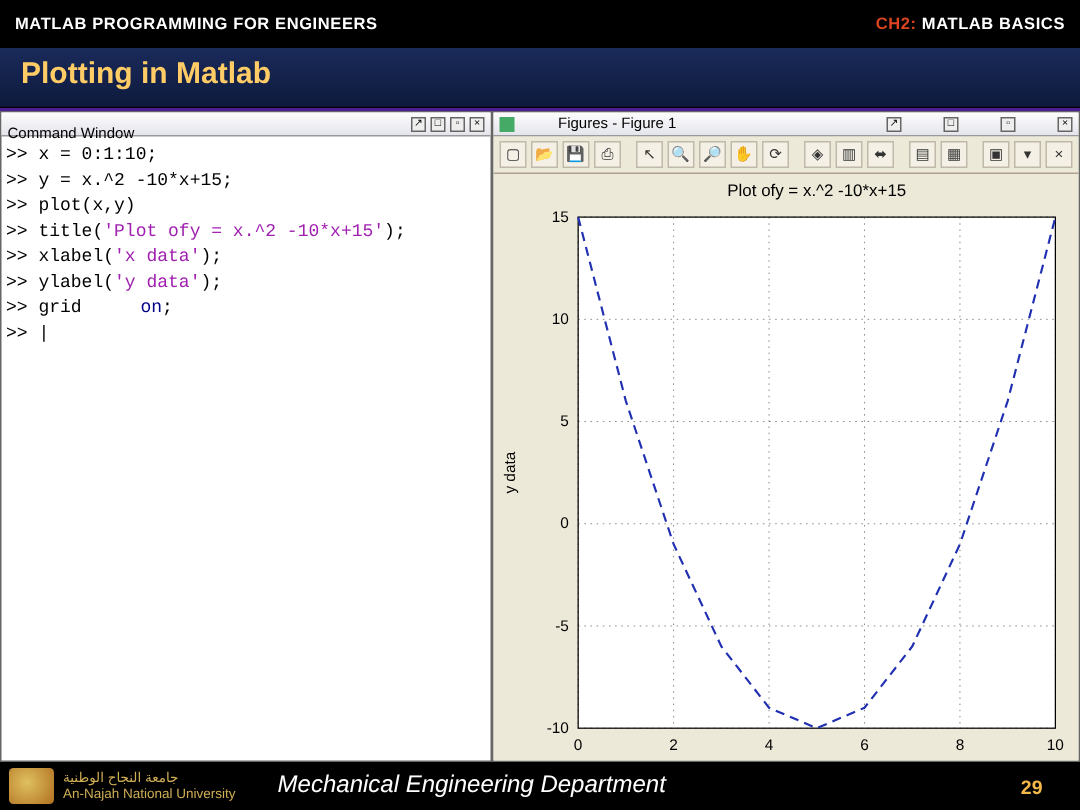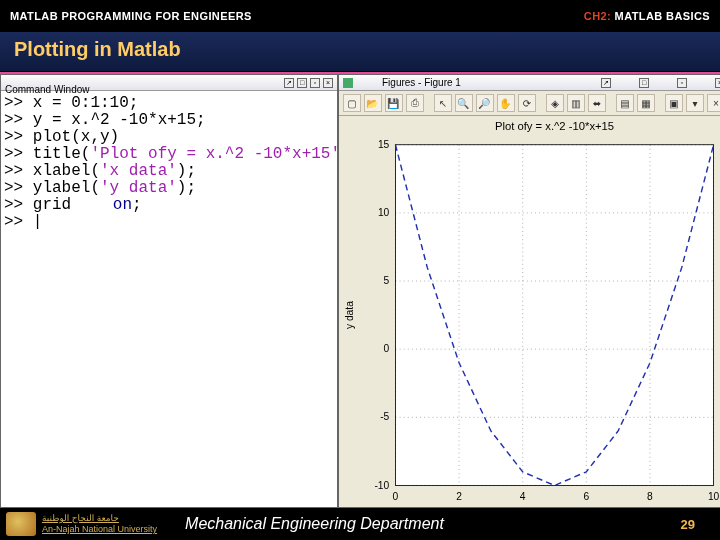--- a/index.html
+++ b/index.html
@@ -1,47 +1,47 @@
 <!DOCTYPE html>
 <html><head>
 <meta charset="utf-8">
 <style>
   * { box-sizing: border-box; margin: 0; padding: 0; }
   html, body { width: 720px; height: 540px; font-family: Arial, sans-serif; overflow: hidden; background: #fff; }
-  .slide { width: 720px; height: 540px; position: relative; background: #ec4899; }
+  .slide { width: 720px; height: 540px; position: relative; background: #4c1d95; }
   .topbar { height: 32px; background: #000; color: #fff; display: flex; align-items: center; padding: 0 10px; font-size: 11px; font-weight: bold; letter-spacing: 0.4px; }
   .topbar-right { margin-left: auto; color: #fff; font-size: 11px; font-weight: bold; }
   .topbar-right .ch { color: #d42; }
   .titlebar { background: linear-gradient(#1a2a5a,#0e1a3d); color: #fc6; padding: 6px 14px 10px; font-size: 20px; font-weight: bold; border-bottom: 1px solid #000; }
   .body { position: absolute; top: 74px; left: 0; right: 0; bottom: 32px; display: flex; background: #fff; }
 
   
   .cmdwin { width: 338px; border: 1px solid #666; display: flex; flex-direction: column; background: #fff; font-size: 11px; }
   .cmdwin .winbar { height: 16px; background: linear-gradient(#fdfdfd,#e4e4ec); border-bottom: 1px solid #999; display: flex; align-items: center; padding: 0 4px; font-size: 10px; }
   .cmdwin .winbar .t { flex: 1; margin-top: 14px; }
   .winicon { width: 10px; height: 10px; margin-left: 3px; border: 1px solid #666; font-size: 7px; line-height: 8px; text-align: center; background: #eee; }
-  .cmdwin .code { padding: 4px 3px; font-family: "Courier New", monospace; font-size: 16px; line-height: 17px; color: #000; white-space: pre; }
+  .cmdwin .code { padding: 4px 3px; font-family: "Courier New", monospace; font-size: 12px; line-height: 17px; color: #000; white-space: pre; }
   .code .prompt { color: #000; }
   .code .str { color: #a020b0; }
   .code .kw { color: #008; margin-left: 32px; }
 
   
   .figwin { flex: 1; border: 1px solid #666; display: flex; flex-direction: column; background: #ece9d8; }
   .figwin .winbar { height: 16px; background: linear-gradient(#fdfdfd,#e4e4ec); border-bottom: 1px solid #999; display: flex; align-items: center; padding: 0 4px; font-size: 10px; gap: 25px; }
   .figwin .winbar .t { flex: 1; }
   .toolbar { display: flex; gap: 3px; padding: 3px 4px; border-bottom: 1px solid #b0a090; background: #ece9d8; flex-wrap: nowrap; }
   .tbtn { width: 18px; height: 18px; border: 1px solid #c0b8a8; background: #f4f0e6; display: flex; align-items: center; justify-content: center; font-size: 10px; color: #333; }
   .tsep { width: 4px; }
   .plotarea { flex: 1; position: relative; background: #ece9d8; }
   .plotarea svg { position: absolute; inset: 0; }
 
   
   .footer { position: absolute; left: 0; right: 0; bottom: 0; height: 32px; background: #000; color: #fff; display: flex; align-items: center; font-size: 10.5px; }
   .logo { width: 30px; height: 24px; margin: 0 6px 0 6px; background: radial-gradient(circle at 40% 40%, #e0c060, #b07020); border-radius: 3px; }
-  .uni { font-size: 9px; line-height: 11px; color: #cfae55; text-decoration: underline; }
+  .uni { font-size: 9px; line-height: 11px; color: #cfae55; }
   .dept { margin-left: 28px; font-style: italic; font-size: 16px; }
   .pageno { margin-left: auto; margin-right: 25px; color: #f5b84a; font-weight: bold; font-size: 13px; }
 </style>
 </head>
 <body>
 
 <div class="slide">
   <div class="topbar">
     <span>MATLAB PROGRAMMING FOR ENGINEERS</span>
     <span class="topbar-right">

